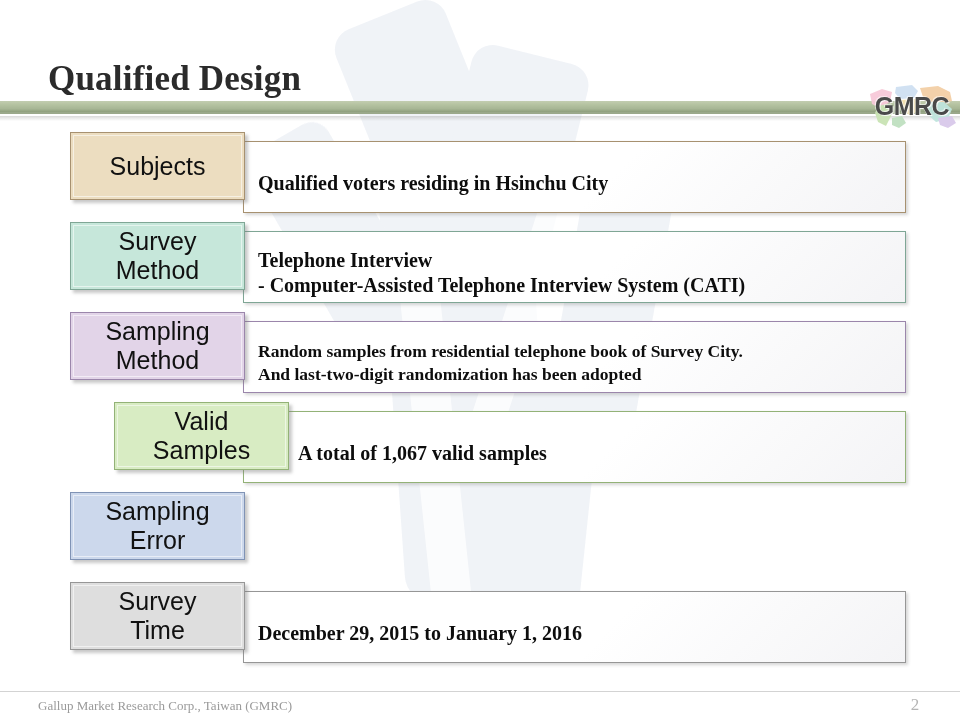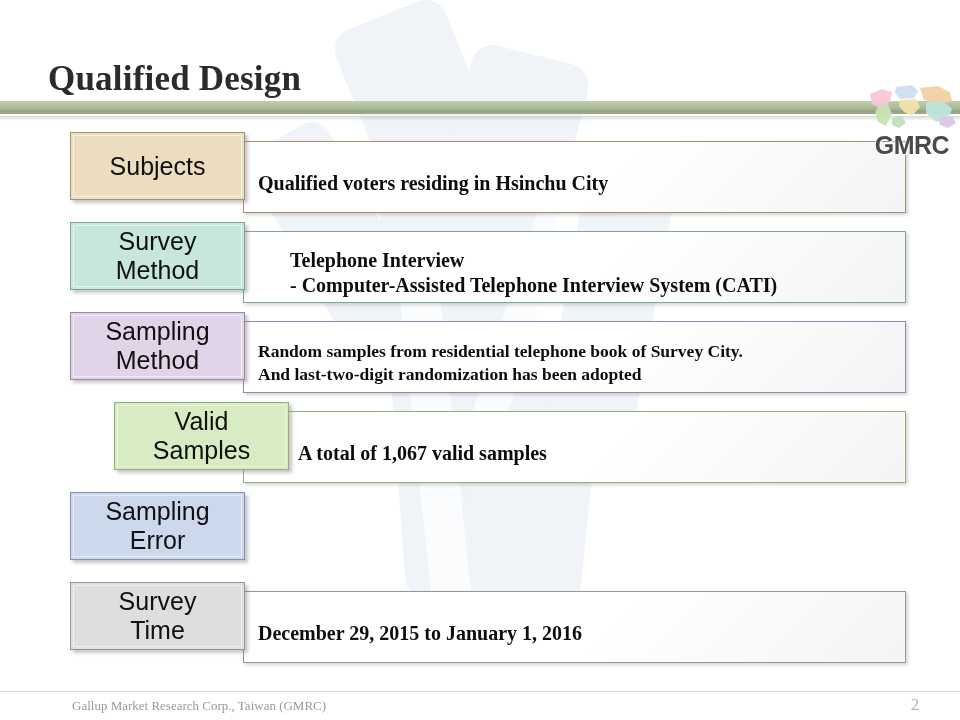--- a/index.html
+++ b/index.html
@@ -81,21 +81,20 @@
     width: 92px;
     text-align: center;
     font-family: "Liberation Sans", sans-serif;
     font-weight: bold;
     font-size: 25px;
     line-height: 28px;
     color: #4a4a4a;
     text-shadow: 1px 1px 0 rgba(255,255,255,0.85),
                 -1px -1px 0 rgba(255,255,255,0.6);
     letter-spacing: -0.5px;
-    margin-top: 39px;
   }
 
   
   #rows {
     position: absolute;
     left: 0;
     top: 132px;
     width: 960px;
     z-index: 5;
   }
@@ -172,21 +171,21 @@
     position: absolute;
     left: 0;
     top: 691px;
     width: 960px;
     height: 1px;
     background: #d3d3d3;
     z-index: 5;
   }
   #footer-text {
     position: absolute;
-    left: 72px;
+    left: 38px;
     top: 698px;
     z-index: 5;
     font-family: "Liberation Serif", serif;
     font-size: 13px;
     line-height: 16px;
     color: #9a9a9a;
   }
   #page-number {
     position: absolute;
     left: 900px;
@@ -246,21 +245,21 @@
     <div class="row">
       <div class="panel" style="border-color: rgb(167, 145, 112);">
         <div class="panel-text">Qualified voters residing in Hsinchu City</div>
       </div>
       <div class="label-box" style="background: linear-gradient(rgb(236, 221, 192) 0%, rgb(236, 221, 192) 100%); border-color: rgb(167, 145, 112);">
         <div class="label-text">Subjects</div>
       </div>
     </div>
 
     <div class="row">
-      <div class="panel" style="border-color: rgb(127, 166, 149); padding-left: 32px;">
+      <div class="panel" style="border-color: rgb(127, 166, 149);">
         <div class="panel-text">Telephone Interview
 - Computer-Assisted Telephone Interview System (CATI)</div>
       </div>
       <div class="label-box" style="background: linear-gradient(rgb(198, 231, 218) 0%, rgb(198, 231, 218) 100%); border-color: rgb(127, 166, 149);">
         <div class="label-text">Survey
 Method</div>
       </div>
     </div>
 
     <div class="row">

